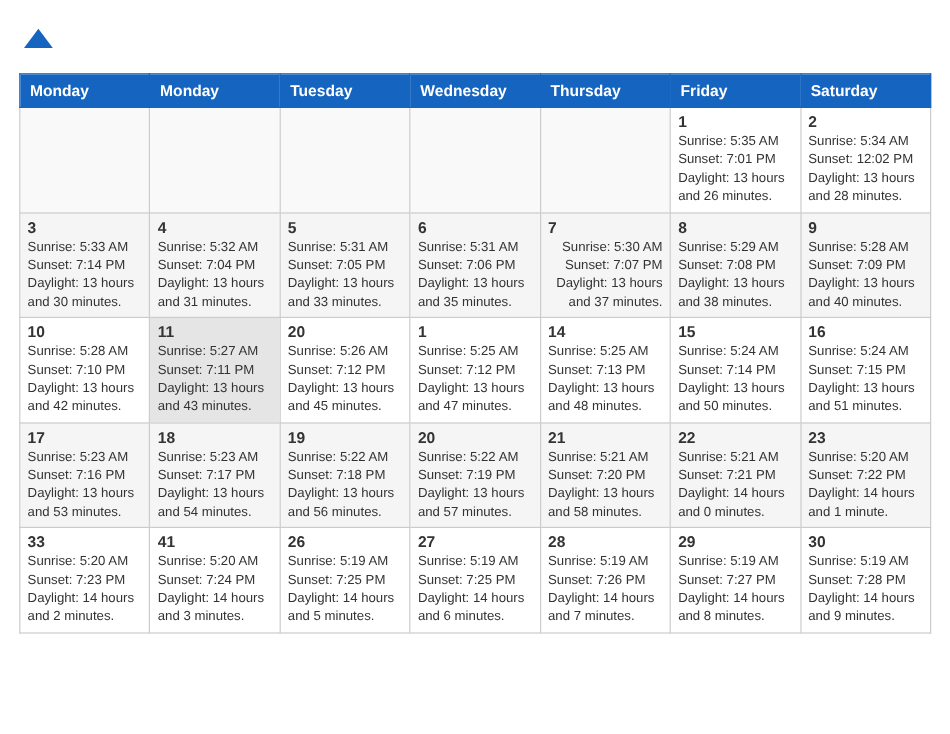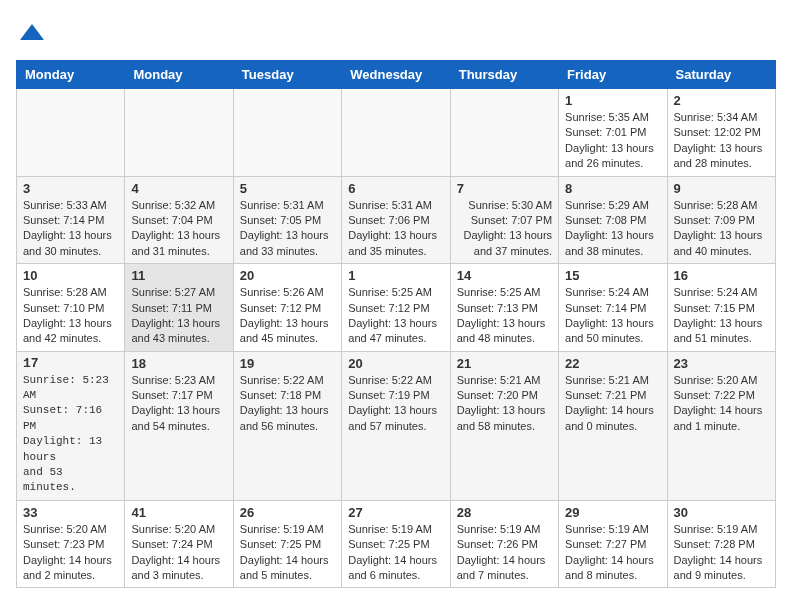--- a/index.html
+++ b/index.html
@@ -245,21 +245,21 @@
         </td>
         <td style="background: rgb(255, 255, 255);">
           <span class="day-number">16</span>
           <div class="day-info" style="white-space: pre-line;">Sunrise: 5:24 AM
 Sunset: 7:15 PM
 Daylight: 13 hours
 and 51 minutes.</div>
         </td>
       </tr>
       <tr>
-        <td style="background: rgb(245, 245, 245); font-family: Liberation Mono, monospace;">
+        <td style="background: rgb(245, 245, 245);">
           <span class="day-number">17</span>
           <div class="day-info" style="white-space: pre-line;">Sunrise: 5:23 AM
 Sunset: 7:16 PM
 Daylight: 13 hours
 and 53 minutes.</div>
         </td>
         <td style="background: rgb(245, 245, 245);">
           <span class="day-number">18</span>
           <div class="day-info" style="white-space: pre-line;">Sunrise: 5:23 AM
 Sunset: 7:17 PM

